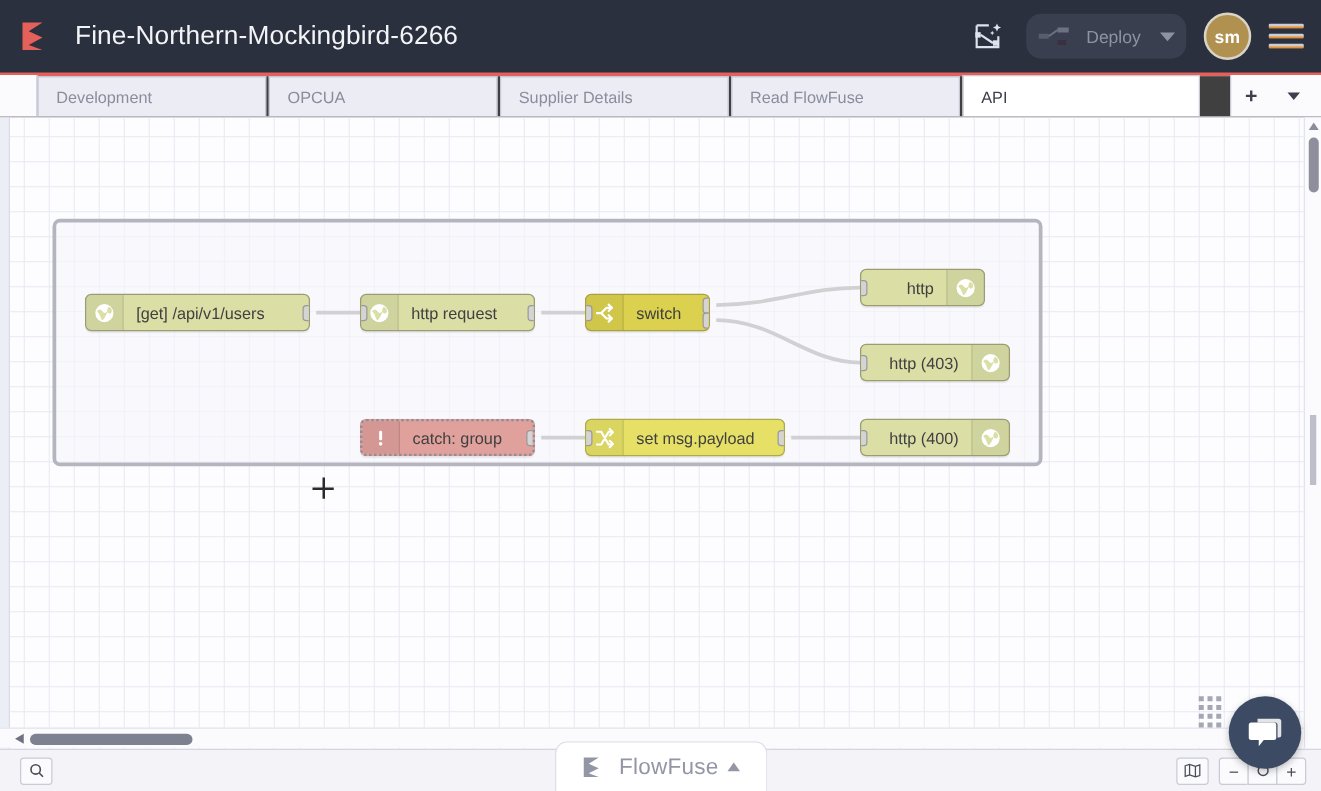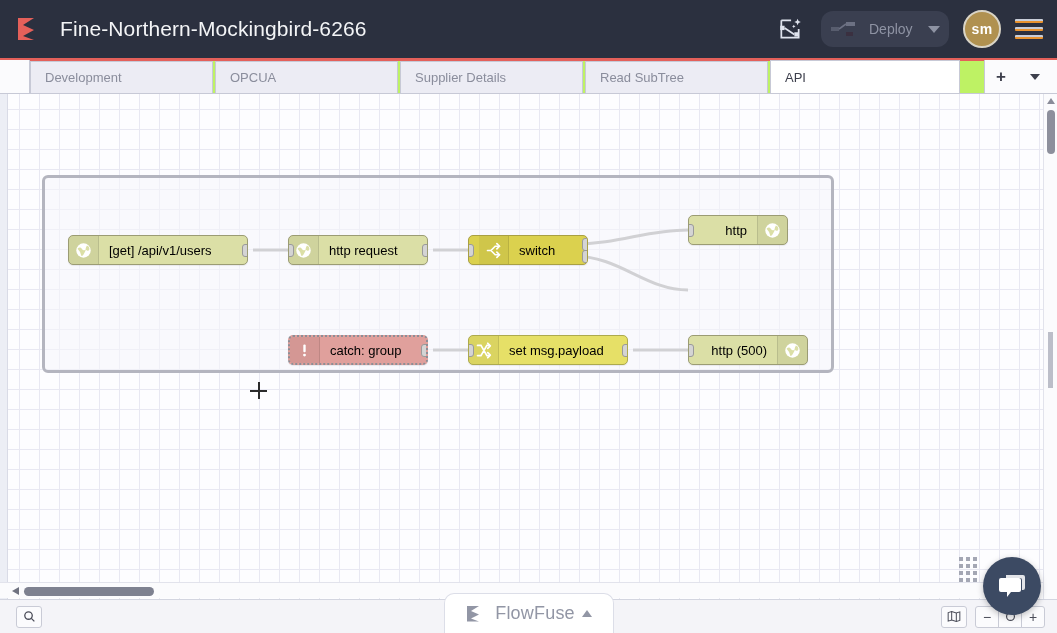--- a/index.html
+++ b/index.html
@@ -52,21 +52,21 @@
   .hamburger { width: 28px; height: 26px; display: flex; flex-direction: column; justify-content: center; gap: 4px; }
   .hamburger span {
     display: block; height: 4px; background: #c8cdd8;
     border-bottom: 2px solid #e8922f; border-radius: 1px;
   }
 
   
   .tabbar {
     position: absolute; top: 61px; left: 0;
     width: 1057px; height: 33px;
-    background: #bef264; display: flex; align-items: flex-end;
+    background: #404040; display: flex; align-items: flex-end;
     border-bottom: 1px solid #c7c9d6;
   }
   .tab-gap { width: 30px; height: 33px; border-right: 1px solid #c7c9d6; background:#fbfbfd;}
   .tab {
     height: 32px; background: #ececf4;
     border: 1px solid #c7c9d6; border-bottom: none;
     display: flex; align-items: center;
     padding: 0 14px; font-size: 13px; color: #8a8d9c;
     white-space: nowrap; overflow: hidden;
     margin-right: 2px;
@@ -112,21 +112,21 @@
     width: 792px; height: 198px;
     border: 3px solid #b4b5bf; border-radius: 6px;
     background: rgba(245,245,252,.55);
   }
 
   
   .node {
     position: absolute; height: 30px;
     border-radius: 5px; border: 1px solid #9b9c74;
     display: flex; align-items: center;
-    font-size: 13px; color: #000000;
+    font-size: 13px; color: #404040;
     box-shadow: 0 1px 1px rgba(0,0,0,.07);
     overflow: hidden;
   }
   .node .icon-box {
     width: 30px; height: 100%; flex: none;
     display: flex; align-items: center; justify-content: center;
     background: rgba(0,0,0,.05);
   }
   .node .icon-box.right { order: 2; border-left: 1px solid rgba(0,0,0,.1); }
   .node .icon-box.left  { border-right: 1px solid rgba(0,0,0,.1); }
@@ -303,21 +303,21 @@
           <span></span>
       </div>
     </div>
   </div>
 
   <div class="tabbar">
     <div class="tab-gap"></div>
     <div class="tab w1">Development</div>
     <div class="tab w3">OPCUA</div>
     <div class="tab w2">Supplier Details</div>
-    <div class="tab w4">Read SubTree</div>
+    <div class="tab w4">Read FlowFuse</div>
     <div class="tab active" style="width:190px">API</div>
     <div class="tab-actions">
       <div class="tab-add">+</div>
       <div class="tab-more">
         <i class="caret-dn" style="border-top-color:#3d3f4c;border-left-width:5px;border-right-width:5px;border-top-width:6px;"></i>
       </div>
     </div>
   </div>
 
   <div class="canvas-wrap">
@@ -351,21 +351,21 @@
         <svg viewBox="0 0 20 20" width="17" height="17">
             <circle cx="10" cy="10" r="8.5" fill="#fff"></circle>
             <path d="M3 8 q3-3 5 0 t4 1 -1 4 -4 2 -4-7z M14 4 q3 1 3 4 t-3 2 0-6z" fill="#dbdfa6"></path>
           </svg>
       </span>
       <span class="label">http request</span>
       <i class="port" style="left:-6px; top:8px;"></i>
       <i class="port" style="right:-6px; top:8px;"></i>
     </div>
 
-    <div class="node mustard" style="left:468px; top:141px; width:120px;padding-left:10px;">
+    <div class="node mustard" style="left:468px; top:141px; width:100px;">
       <span class="icon-box left">
         <svg viewBox="0 0 20 20" width="17" height="17" fill="none" stroke="#fff" stroke-width="2" stroke-linecap="round">
           <path d="M3 10 h4 l5-5 h5 M7 10 l5 5 h5"></path>
           <path d="M14 2 l3 3 -3 3 M14 12 l3 3 -3 3" stroke-linejoin="round"></path>
         </svg>
       </span>
       <span class="label">switch</span>
       <i class="port" style="left:-6px; top:8px;"></i>
       <i class="port" style="right:-6px; top:2px;"></i>
       <i class="port" style="right:-6px; top:14px;"></i>
@@ -375,20 +375,30 @@
       <span class="icon-box right">
         <svg viewBox="0 0 20 20" width="17" height="17">
             <circle cx="10" cy="10" r="8.5" fill="#fff"></circle>
             <path d="M3 8 q3-3 5 0 t4 1 -1 4 -4 2 -4-7z M14 4 q3 1 3 4 t-3 2 0-6z" fill="#dbdfa6"></path>
           </svg>
       </span>
       <span class="label" style="flex:1;text-align:right">http</span>
       <i class="port" style="left:-6px; top:8px;"></i>
     </div>
 
+    <div class="node olive" style="left:688px; top:181px; width:120px;">
+      <span class="icon-box right">
+        <svg viewBox="0 0 20 20" width="17" height="17">
+            <circle cx="10" cy="10" r="8.5" fill="#fff"></circle>
+            <path d="M3 8 q3-3 5 0 t4 1 -1 4 -4 2 -4-7z M14 4 q3 1 3 4 t-3 2 0-6z" fill="#dbdfa6"></path>
+          </svg>
+      </span>
+      <span class="label" style="flex:1;text-align:right">http (403)</span>
+      <i class="port" style="left:-6px; top:8px;"></i>
+    </div>
 
     <div class="node salmon dotted" style="left:288px; top:241px; width:140px;">
       <span class="icon-box left">
         <svg viewBox="0 0 20 20" width="17" height="17">
             <rect x="8.6" y="3" width="2.8" height="9" rx="1.2" fill="#fff"></rect>
             <circle cx="10" cy="15.4" r="1.7" fill="#fff"></circle>
           </svg>
       </span>
       <span class="label">catch: group</span>
       <i class="port" style="right:-6px; top:7px;"></i>
@@ -406,21 +416,21 @@
       <i class="port" style="right:-6px; top:8px;"></i>
     </div>
 
     <div class="node olive" style="left:688px; top:241px; width:120px;">
       <span class="icon-box right">
         <svg viewBox="0 0 20 20" width="17" height="17">
             <circle cx="10" cy="10" r="8.5" fill="#fff"></circle>
             <path d="M3 8 q3-3 5 0 t4 1 -1 4 -4 2 -4-7z M14 4 q3 1 3 4 t-3 2 0-6z" fill="#dbdfa6"></path>
           </svg>
       </span>
-      <span class="label" style="flex:1;text-align:right">http (500)</span>
+      <span class="label" style="flex:1;text-align:right">http (400)</span>
       <i class="port" style="left:-6px; top:8px;"></i>
     </div>
 
     <div class="cursor-cross"></div>
   </div>
 
   <div class="vscroll">
     <i class="arrow-up"></i>
     <i class="thumb"></i>
     <i class="thumb2"></i>

